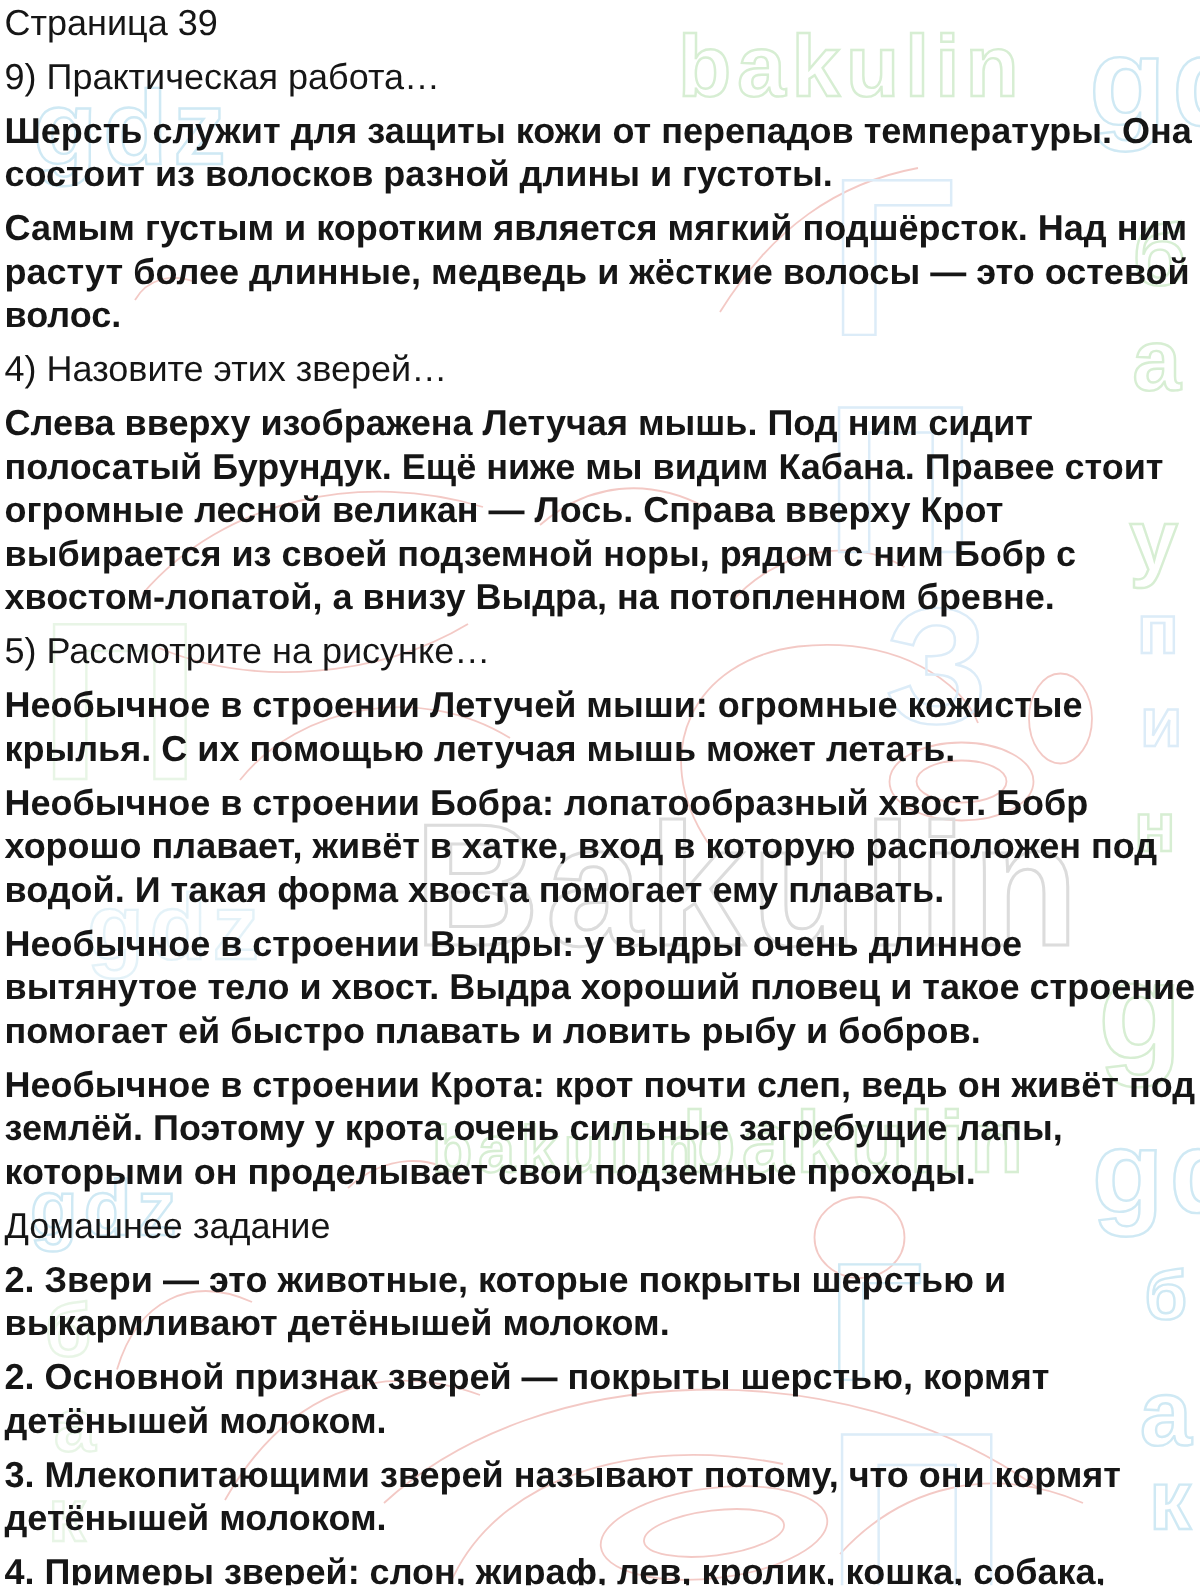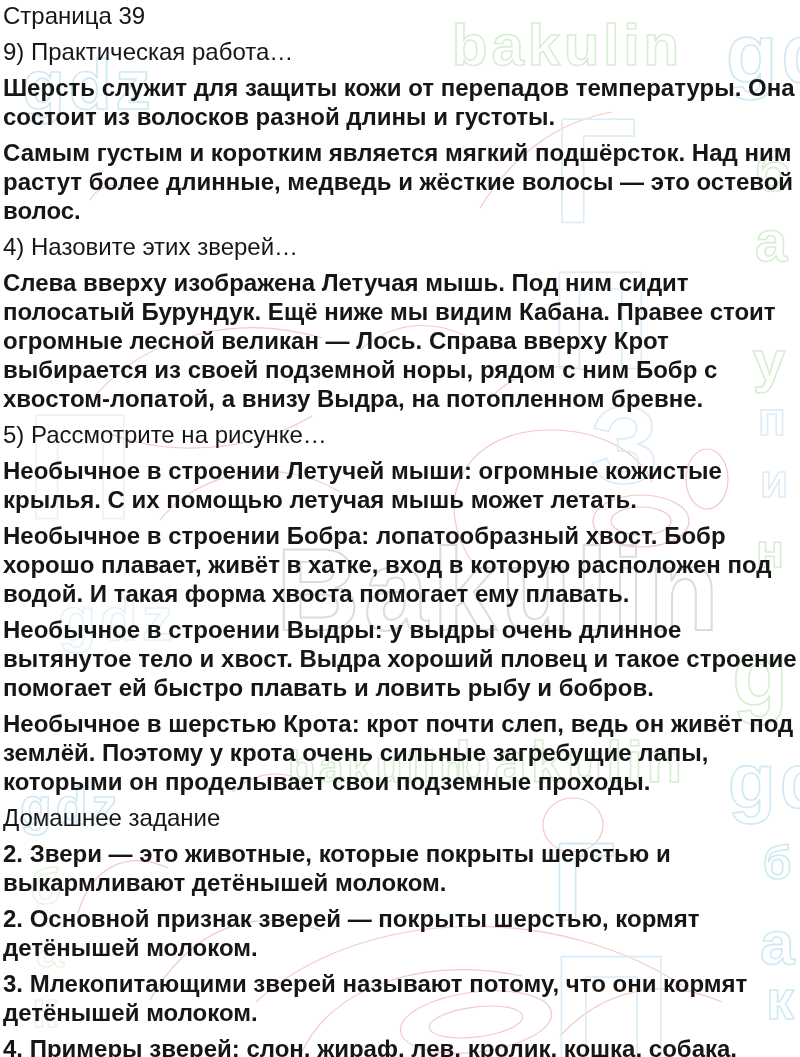--- a/index.html
+++ b/index.html
@@ -110,21 +110,21 @@
     <p>Слева вверху изображена Летучая мышь. Под ним сидит полосатый Бурундук. Ещё ниже мы видим Кабана. Правее стоит огромные лесной великан — Лось. Справа вверху Крот выбирается из своей подземной норы, рядом с ним Бобр с хвостом-лопатой, а внизу Выдра, на потопленном бревне.</p>
 
     <p class="h">5) Рассмотрите на рисунке…</p>
 
     <p><b>Необычное в строении Летучей мыши:</b> <span>огромные кожистые крылья. С их помощью летучая мышь может летать.</span></p>
 
     <p><b>Необычное в строении Бобра:</b> <span>лопатообразный хвост. Бобр хорошо плавает, живёт в хатке, вход в которую расположен под водой. И такая форма хвоста помогает ему плавать.</span></p>
 
     <p><b>Необычное в строении Выдры:</b> <span>у выдры очень длинное вытянутое тело и хвост. Выдра хороший пловец и такое строение помогает ей быстро плавать и ловить рыбу и бобров.</span></p>
 
-    <p><b>Необычное в шерстью Крота:</b> <span>крот почти слеп, ведь он живёт под землёй. Поэтому у крота очень сильные загребущие лапы, которыми он проделывает свои подземные проходы.</span></p>
+    <p><b>Необычное в строении Крота:</b> <span>крот почти слеп, ведь он живёт под землёй. Поэтому у крота очень сильные загребущие лапы, которыми он проделывает свои подземные проходы.</span></p>
 
     <p class="h">Домашнее задание</p>
     <p>2. Звери — это животные, которые покрыты шерстью и выкармливают детёнышей молоком.</p>
     <p>2. Основной признак зверей — покрыты шерстью, кормят детёнышей молоком.</p>
     <p>3. Млекопитающими зверей называют потому, что они кормят детёнышей молоком.</p>
     <p>4. Примеры зверей: слон, жираф, лев, кролик, кошка, собака, медведь, рысь, хомячок, корова, лошадь.</p>
   </div>
 
 </div>
 

